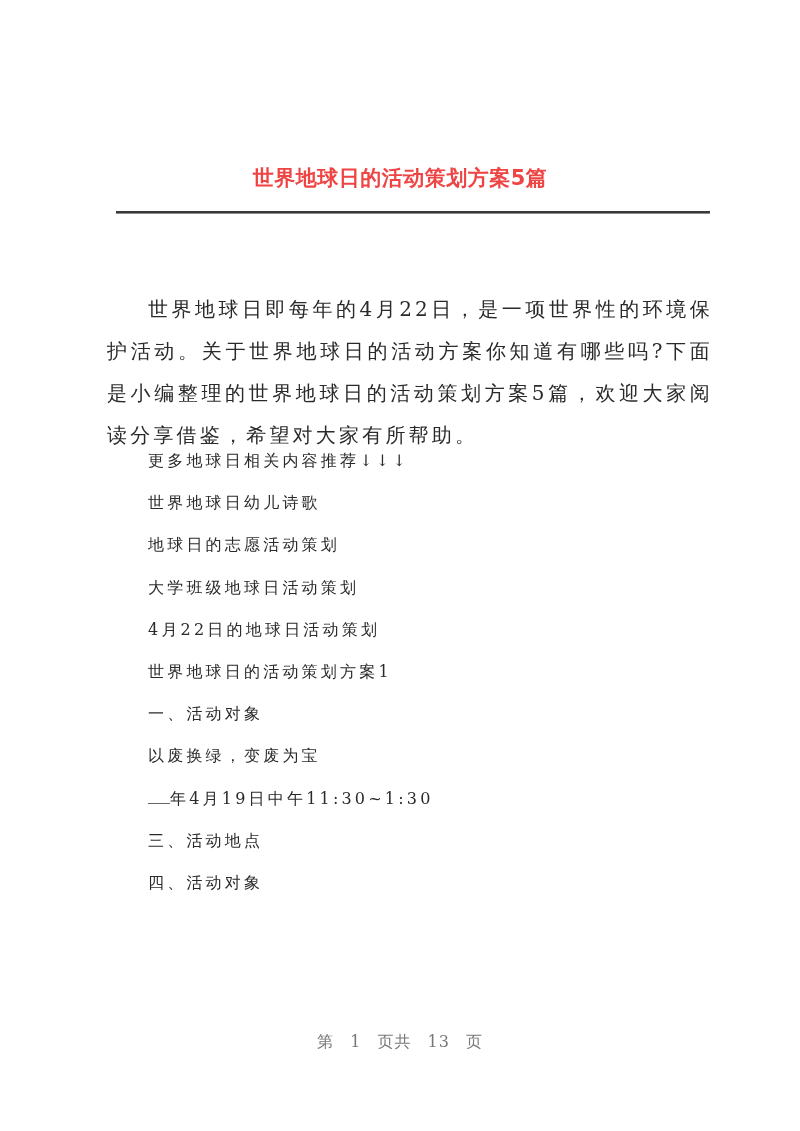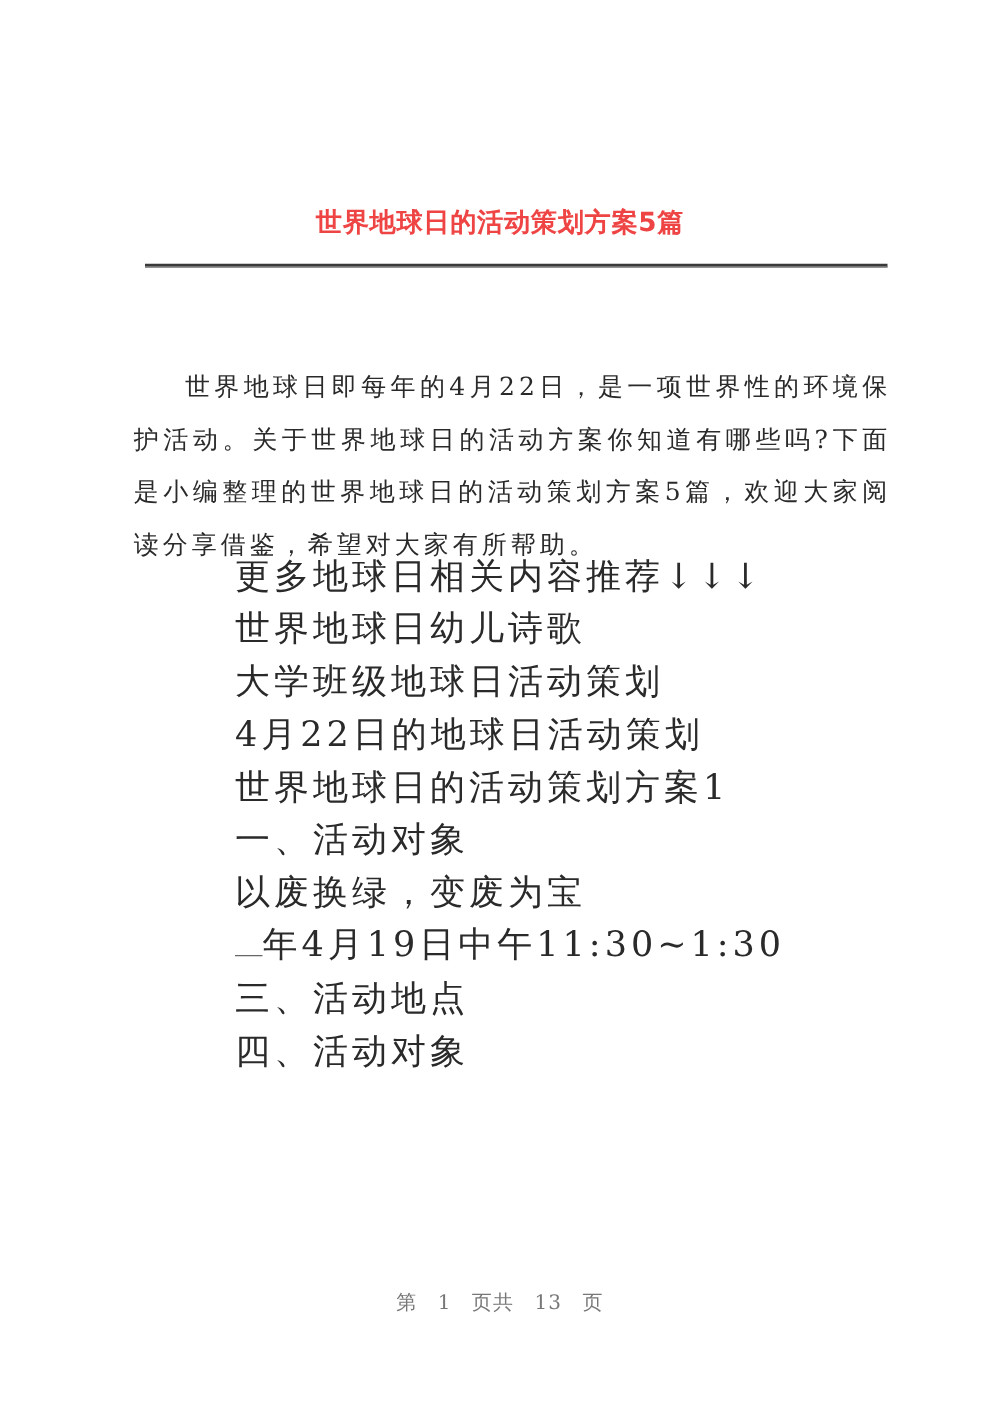--- a/index.html
+++ b/index.html
@@ -7,37 +7,38 @@
          font-family: "DejaVu Serif", "Liberation Serif", serif; color: #222; }
   .title { position: absolute; left: 0; width: 800px; top: 164px; text-align: center;
            font-family: "DejaVu Sans", "Liberation Sans", sans-serif;
            font-size: 21px; font-weight: bold; color: #ef4444; letter-spacing: 0.5px; }
   .rule { position: absolute; left: 116px; width: 594px; top: 211px; height: 2px;
           background: #3a3a3a; border-bottom: 1px solid #8a8a8a; }
   .para { position: absolute; left: 107px; width: 606px; top: 268px;
           font-size: 20px; line-height: 42px; letter-spacing: 3.2px; color: #2a2a2a;
           text-indent: 41px; text-align: justify; }
   .lines { position: absolute; left: 148px; top: 440px; margin: 0; padding: 0; list-style: none; }
-  .lines li { font-size: 28px; height: 42.2px; line-height: 42px; letter-spacing: 3.2px;
-              color: #2a2a2a; white-space: nowrap; margin-left: 40px; }
+  .lines li { font-size: 16px; height: 42.2px; line-height: 42px; letter-spacing: 3.2px;
+              color: #2a2a2a; white-space: nowrap; }
   .blank { display: inline-block; width: 22px; border-bottom: 1px solid #666; height: 14px; vertical-align: baseline; }
   .footer { position: absolute; left: 0; width: 800px; top: 1032px; text-align: center;
             font-size: 16px; color: #777; word-spacing: 10px; letter-spacing: 1px; }
 </style>
 </head>
 <body>
 
 <div class="title">世界地球日的活动策划方案5篇</div>
 <div class="rule"></div>
 
 <p class="para">世界地球日即每年的4月22日，是一项世界性的环境保护活动。关于世界地球日的活动方案你知道有哪些吗?下面是小编整理的世界地球日的活动策划方案5篇，欢迎大家阅读分享借鉴，希望对大家有所帮助。</p>
 
 <ul class="lines">
   <li>更多地球日相关内容推荐↓↓↓</li>
   <li>世界地球日幼儿诗歌</li>
+  <li>地球日的志愿活动策划</li>
   <li>大学班级地球日活动策划</li>
   <li>4月22日的地球日活动策划</li>
   <li>世界地球日的活动策划方案1</li>
   <li>一、活动对象</li>
   <li>以废换绿，变废为宝</li>
   <li><span class="blank"></span><span>年4月19日中午11:30~1:30</span></li>
   <li>三、活动地点</li>
   <li>四、活动对象</li>
 </ul>
 

